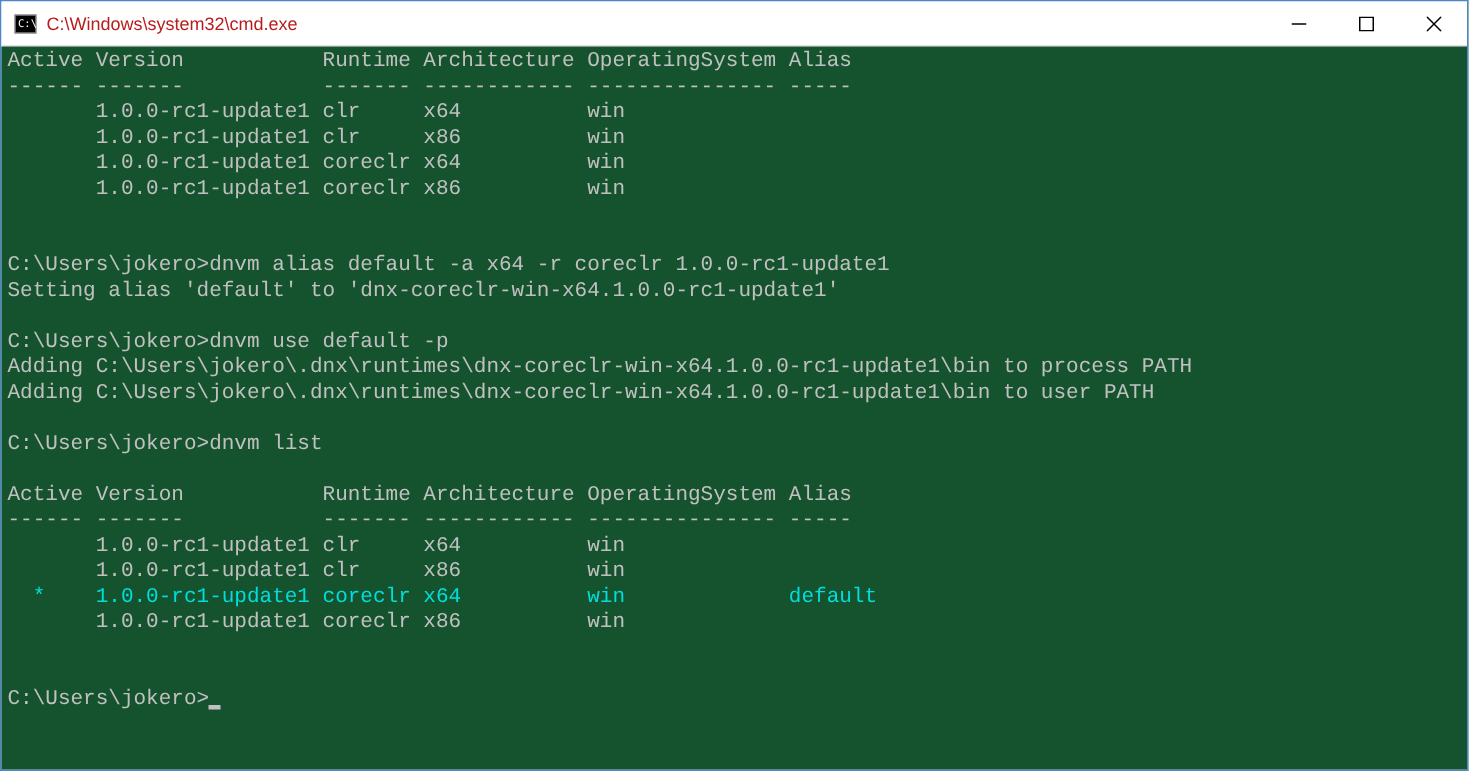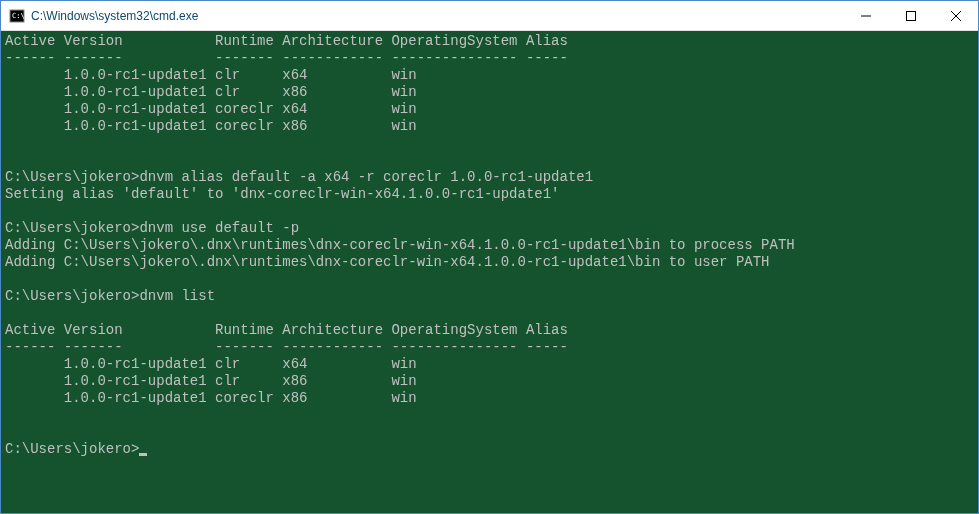--- a/index.html
+++ b/index.html
@@ -37,21 +37,21 @@
       display: flex;
       align-items: center;
       justify-content: center;
     }
     .app-icon svg {
       width: 16px;
       height: 16px;
     }
     .title {
       font-size: 12px;
-      color: #0c4a6e;
+      color: #b91c1c;
       flex: 1;
     }
     .window-controls {
       display: flex;
       height: 100%;
     }
     .win-btn {
       width: 45px;
       height: 100%;
       display: flex;
@@ -131,17 +131,18 @@
 C:\Users\jokero&gt;dnvm use default -p
 Adding C:\Users\jokero\.dnx\runtimes\dnx-coreclr-win-x64.1.0.0-rc1-update1\bin to process PATH
 Adding C:\Users\jokero\.dnx\runtimes\dnx-coreclr-win-x64.1.0.0-rc1-update1\bin to user PATH
 
 C:\Users\jokero&gt;dnvm list
 
 Active Version           Runtime Architecture OperatingSystem Alias
 ------ -------           ------- ------------ --------------- -----
        1.0.0-rc1-update1 clr     x64          win             
        1.0.0-rc1-update1 clr     x86          win             
+<span class="highlight">  *    1.0.0-rc1-update1 coreclr x64          win             default</span>
        1.0.0-rc1-update1 coreclr x86          win             
 
 
 C:\Users\jokero&gt;<span class="cursor"></span></div>
 </div>
 
 </body></html>

